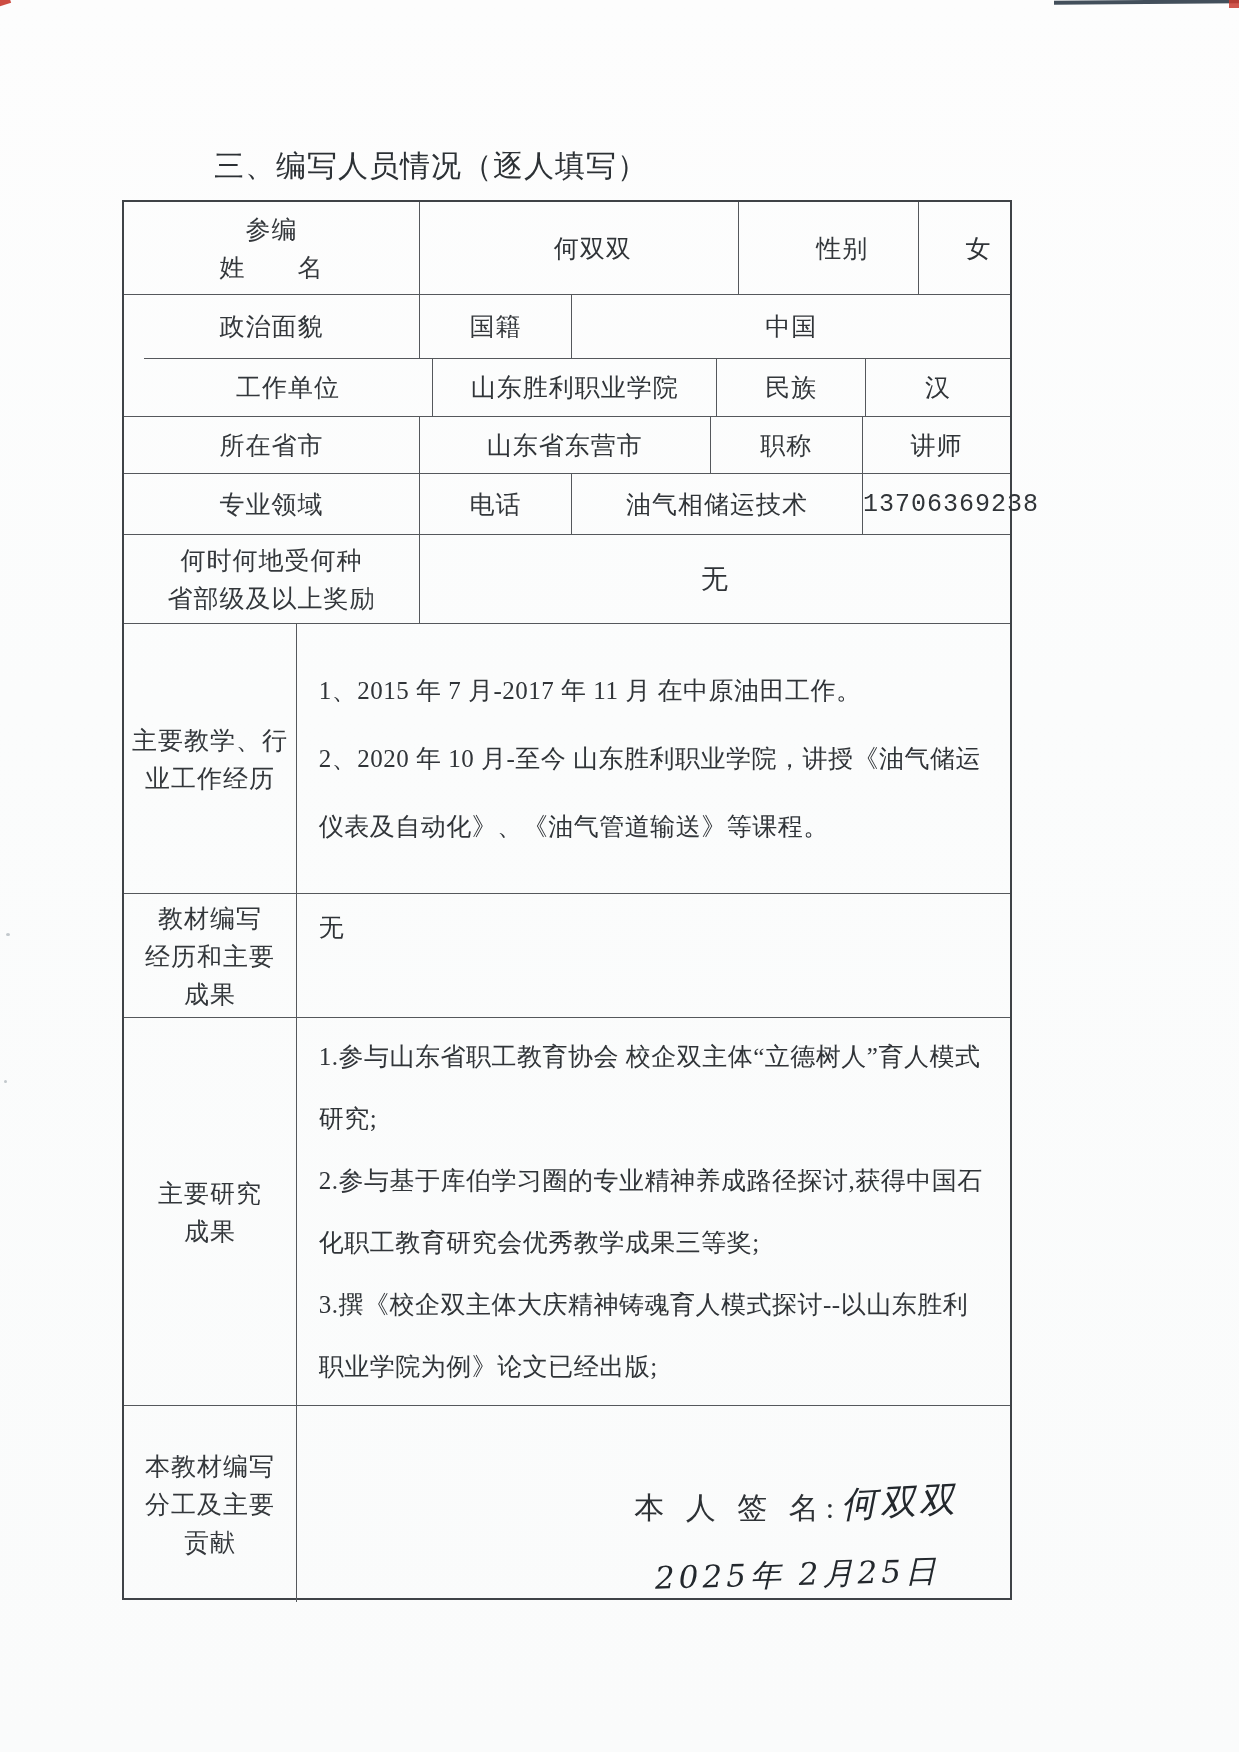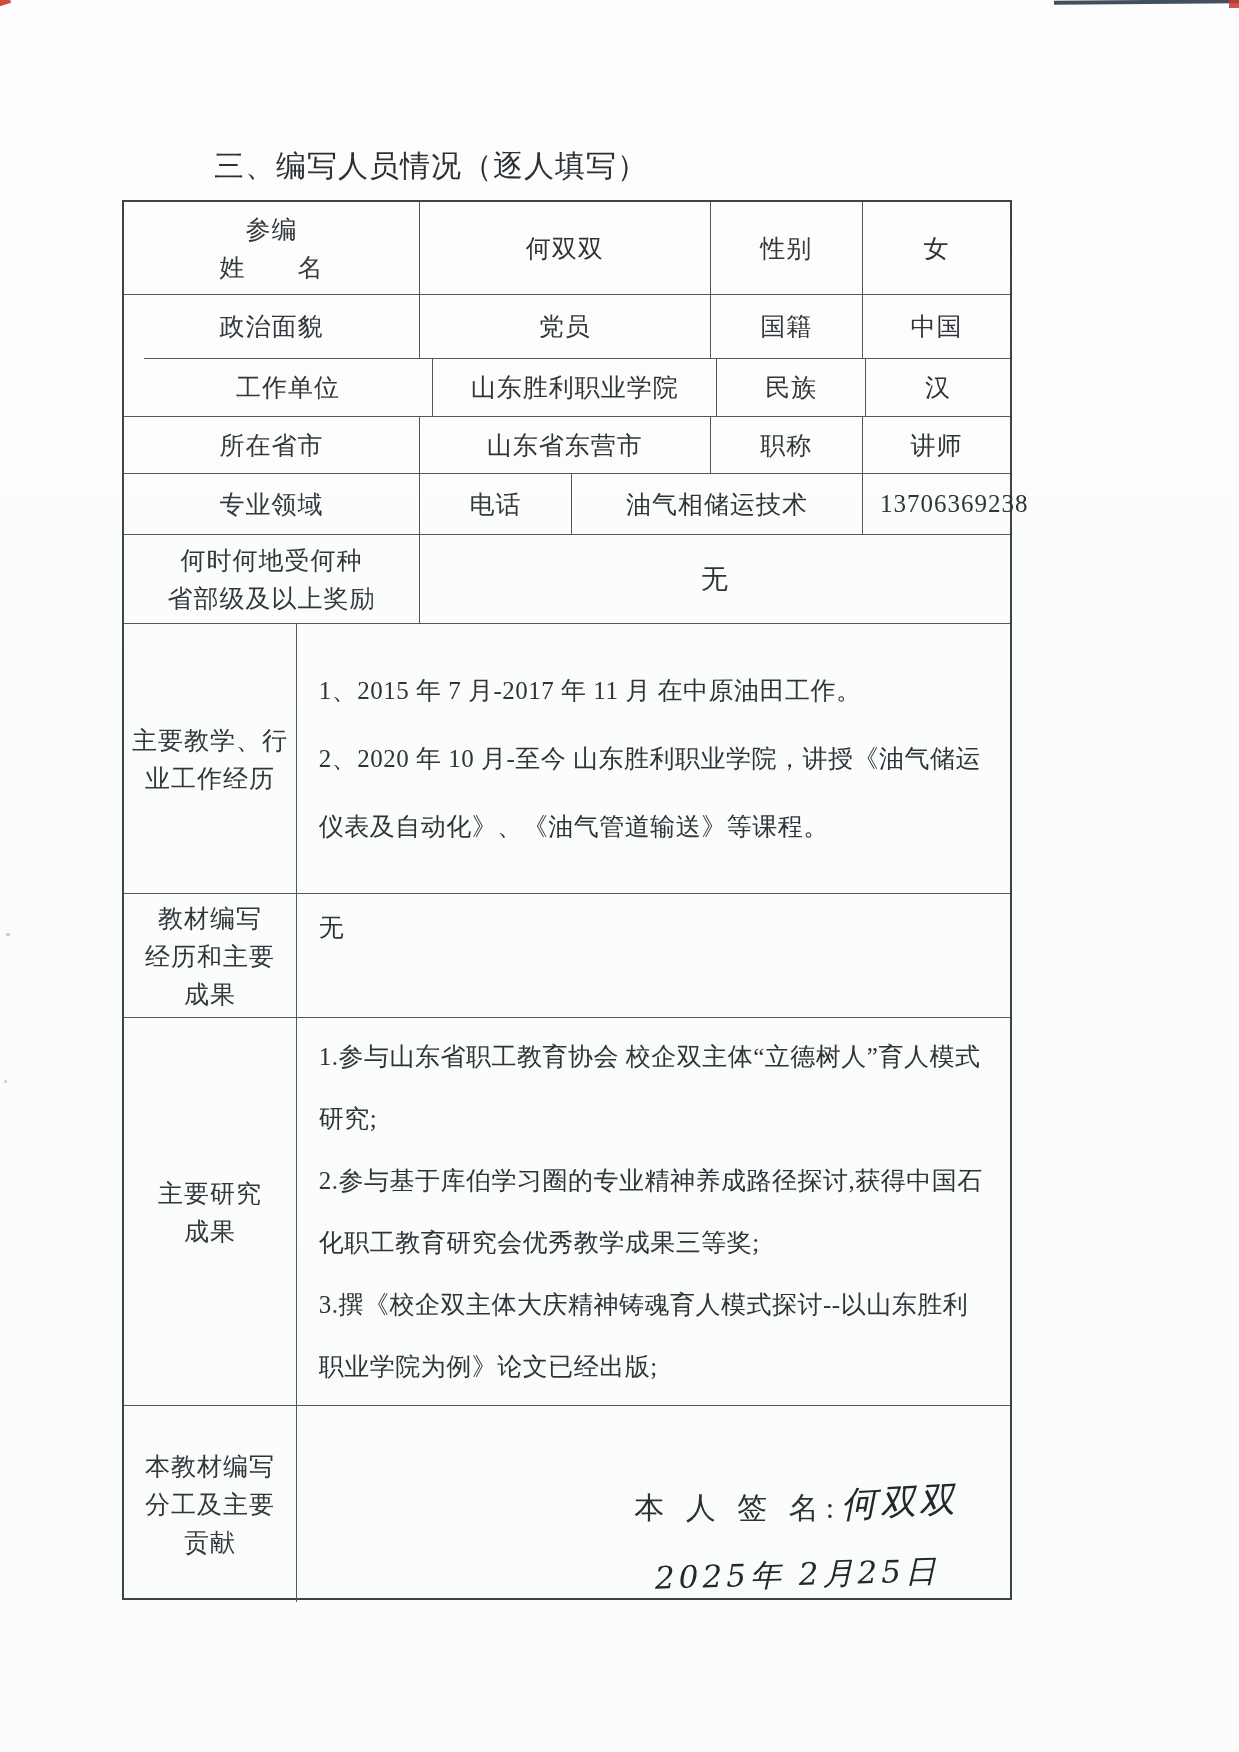--- a/index.html
+++ b/index.html
@@ -36,38 +36,38 @@
   .c1{flex:0 0 33.4%;}
   .c2{flex:0 0 32.8%;}
   .c3{flex:0 0 17.2%;}
   .c4{flex:1 1 auto;}
   .cl{flex:0 0 19.5%;}   
   .cc{flex:1 1 auto;}    
 
   .lbl{font-size:25px;letter-spacing:1px;color:#33373b;}
   .val{font-size:25px;letter-spacing:1px;color:#303438;font-family:"Liberation Serif","DejaVu Sans",serif;}
   .stack{flex-direction:column;line-height:38px;text-align:center;}
-  .num{font-family:Liberation Serif, serif;font-size:25px;margin-left:17px;}
+  .num{font-family:Liberation Mono, monospace;font-size:25px;}
 
   .content{align-items:stretch;justify-content:center;flex-direction:column;padding:6px 18px 6px 22px;}
   .content p{margin:0;font-size:25px;letter-spacing:.5px;color:#303438;font-family:"Liberation Serif","DejaVu Sans",serif;}
   .exp p{line-height:68px;}
   .res p{line-height:62px;}
   .topleft{justify-content:flex-start;align-items:flex-start;padding:14px 10px 6px 22px;}
   .topleft p{line-height:40px;}
 
   .contrib-cell{position:relative;display:block;padding:0;}
   .contrib-text{position:absolute;left:22px;top:18px;font-size:25px;letter-spacing:.5px;color:#303438;font-family:"Liberation Serif","DejaVu Sans",serif;}
   .sign-line{position:absolute;right:52px;top:76px;white-space:nowrap;}
   .sign-label{font-size:30px;letter-spacing:7px;color:#2e3236;font-family:"Liberation Serif","DejaVu Sans",serif;}
   .handwriting{display:inline-block;font-size:36px;color:#23282d;font-style:italic;transform:rotate(-3deg) translateY(-4px);letter-spacing:3px;font-family:"DejaVu Serif","DejaVu Sans",serif;}
   .date-line{position:absolute;right:70px;top:148px;font-size:31px;color:#23282d;font-style:italic;letter-spacing:4px;transform:rotate(-1.5deg);font-family:"DejaVu Serif","DejaVu Sans",serif;}
 
   
-  .rh1{height:92px;}  .rh2{height:64px;}  .rh3{height:58px;margin-left:20px;}
+  .rh1{height:92px;gap:28px;}  .rh2{height:64px;}  .rh3{height:58px;margin-left:20px;}
   .rh4{height:57px;}  .rh5{height:61px;}  .rh6{height:89px;}
   .rh7{height:270px;} .rh8{height:124px;} .rh9{height:388px;} .rh10{height:197px;}
 </style>
 </head>
 <body>
 
 <div class="page">
 
   <div class="art-topline"></div>
   <div class="art-red-tl"></div>
@@ -84,21 +84,20 @@
         <span>参编</span>
         <span>姓　　名</span>
       </div>
       <div class="cell c2 val">何双双</div>
       <div class="cell c3 lbl">性别</div>
       <div class="cell c4 val">女</div>
     </div>
 
     <div class="row rh2">
       <div class="cell c1 lbl">政治面貌</div>
-      <div class="cell c2 val">党员</div>
       <div class="cell c3 lbl">国籍</div>
       <div class="cell c4 val">中国</div>
     </div>
 
     <div class="row rh3">
       <div class="cell c1 lbl">工作单位</div>
       <div class="cell c2 val">山东胜利职业学院</div>
       <div class="cell c3 lbl">民族</div>
       <div class="cell c4 val">汉</div>
     </div>

